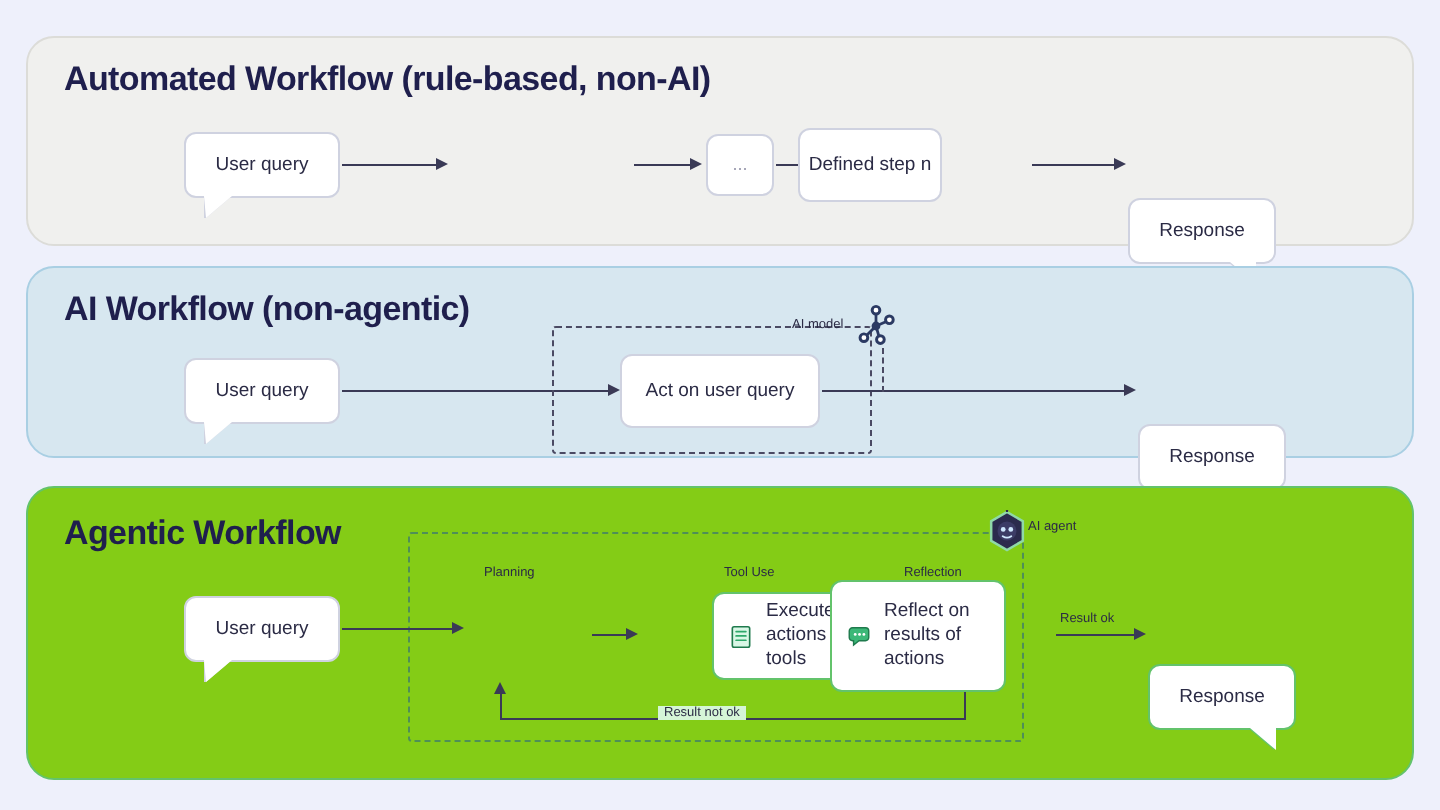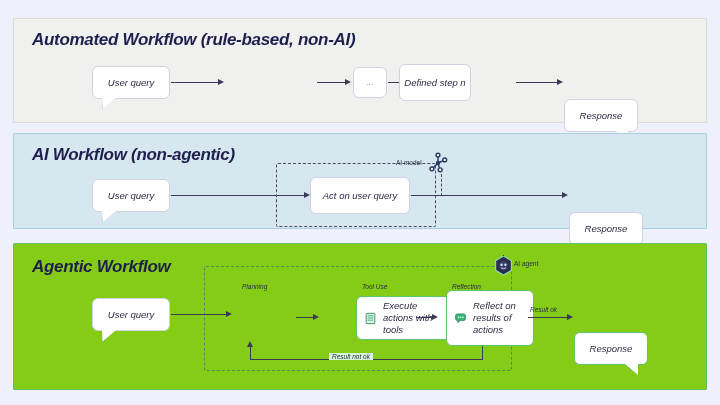--- a/index.html
+++ b/index.html
@@ -5,21 +5,21 @@
   * { box-sizing: border-box; margin: 0; padding: 0; }
   html, body {
     width: 720px; height: 405px;
     background: #eef0fb;
     font-family: "Liberation Sans", sans-serif;
     overflow: hidden;
   }
   .canvas { position: relative; width: 720px; height: 405px; }
 
   
-  .panel { position: absolute; border-radius: 1px; font-style: italic; }
+  .panel { position: absolute; border-radius: 14px; }
   #panel-automated {
     left: 13px; top: 18px; width: 694px; height: 105px;
     background: #f0f0ee; border: 1px solid #dcdcd8;
   }
   #panel-ai {
     left: 13px; top: 133px; width: 694px; height: 96px;
     background: #d7e7f0; border: 1px solid #a9cfe3;
   }
   #panel-agentic {
     left: 13px; top: 243px; width: 694px; height: 147px;
@@ -224,21 +224,21 @@
             <line x1="7.5" y1="11" x2="16.5" y2="11"></line>
             <line x1="7.5" y1="15" x2="16.5" y2="15"></line>
           </g>
         </svg>
         <span class="node-text">Execute actions with tools</span>
       </div>
     </div>
     <div class="line hline" style="left:402px; top:73px; width:17px;"></div>
     <div class="arrowhead" style="left:418px; top:70px;"></div>
 
-    <div class="node green-border" style="left:432px; top:46px; width:88px; height:56px;">
+    <div class="node green-border" style="left:401px; top:46px; width:88px; height:56px;">
       <div class="node-inner">
         <svg class="node-icon" viewBox="0 0 24 24">
           <path d="M3 6.5a3 3 0 0 1 3-3h12a3 3 0 0 1 3 3v6a3 3 0 0 1-3 3h-6l-5 4v-4H6a3 3 0 0 1-3-3z" fill="#3cb878" stroke="#1f7a4d" stroke-width="1.3"></path>
           <g fill="#ffffff">
             <circle cx="8.5" cy="9.6" r="1.3"></circle>
             <circle cx="12.5" cy="9.6" r="1.3"></circle>
             <circle cx="16.5" cy="9.6" r="1.3"></circle>
           </g>
         </svg>
         <span class="node-text">Reflect on results of actions</span>

